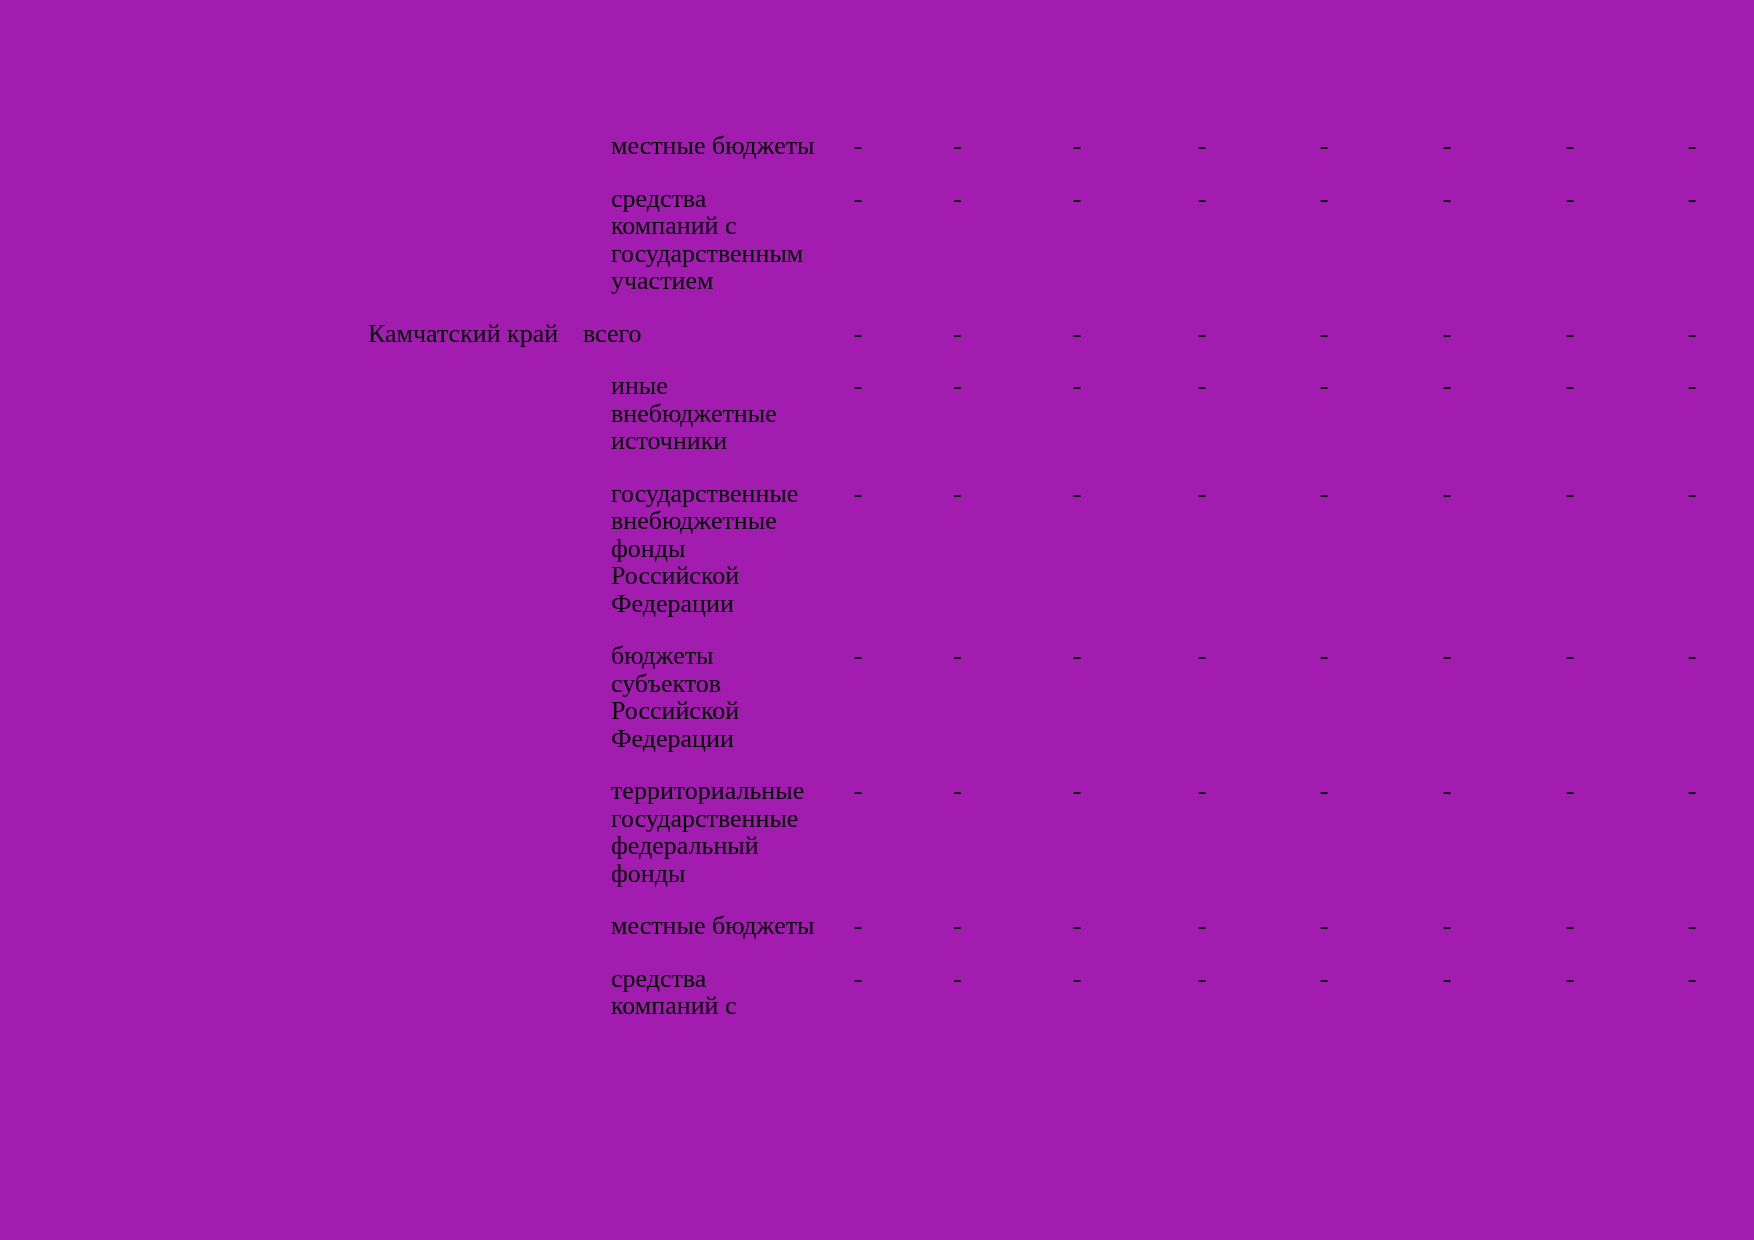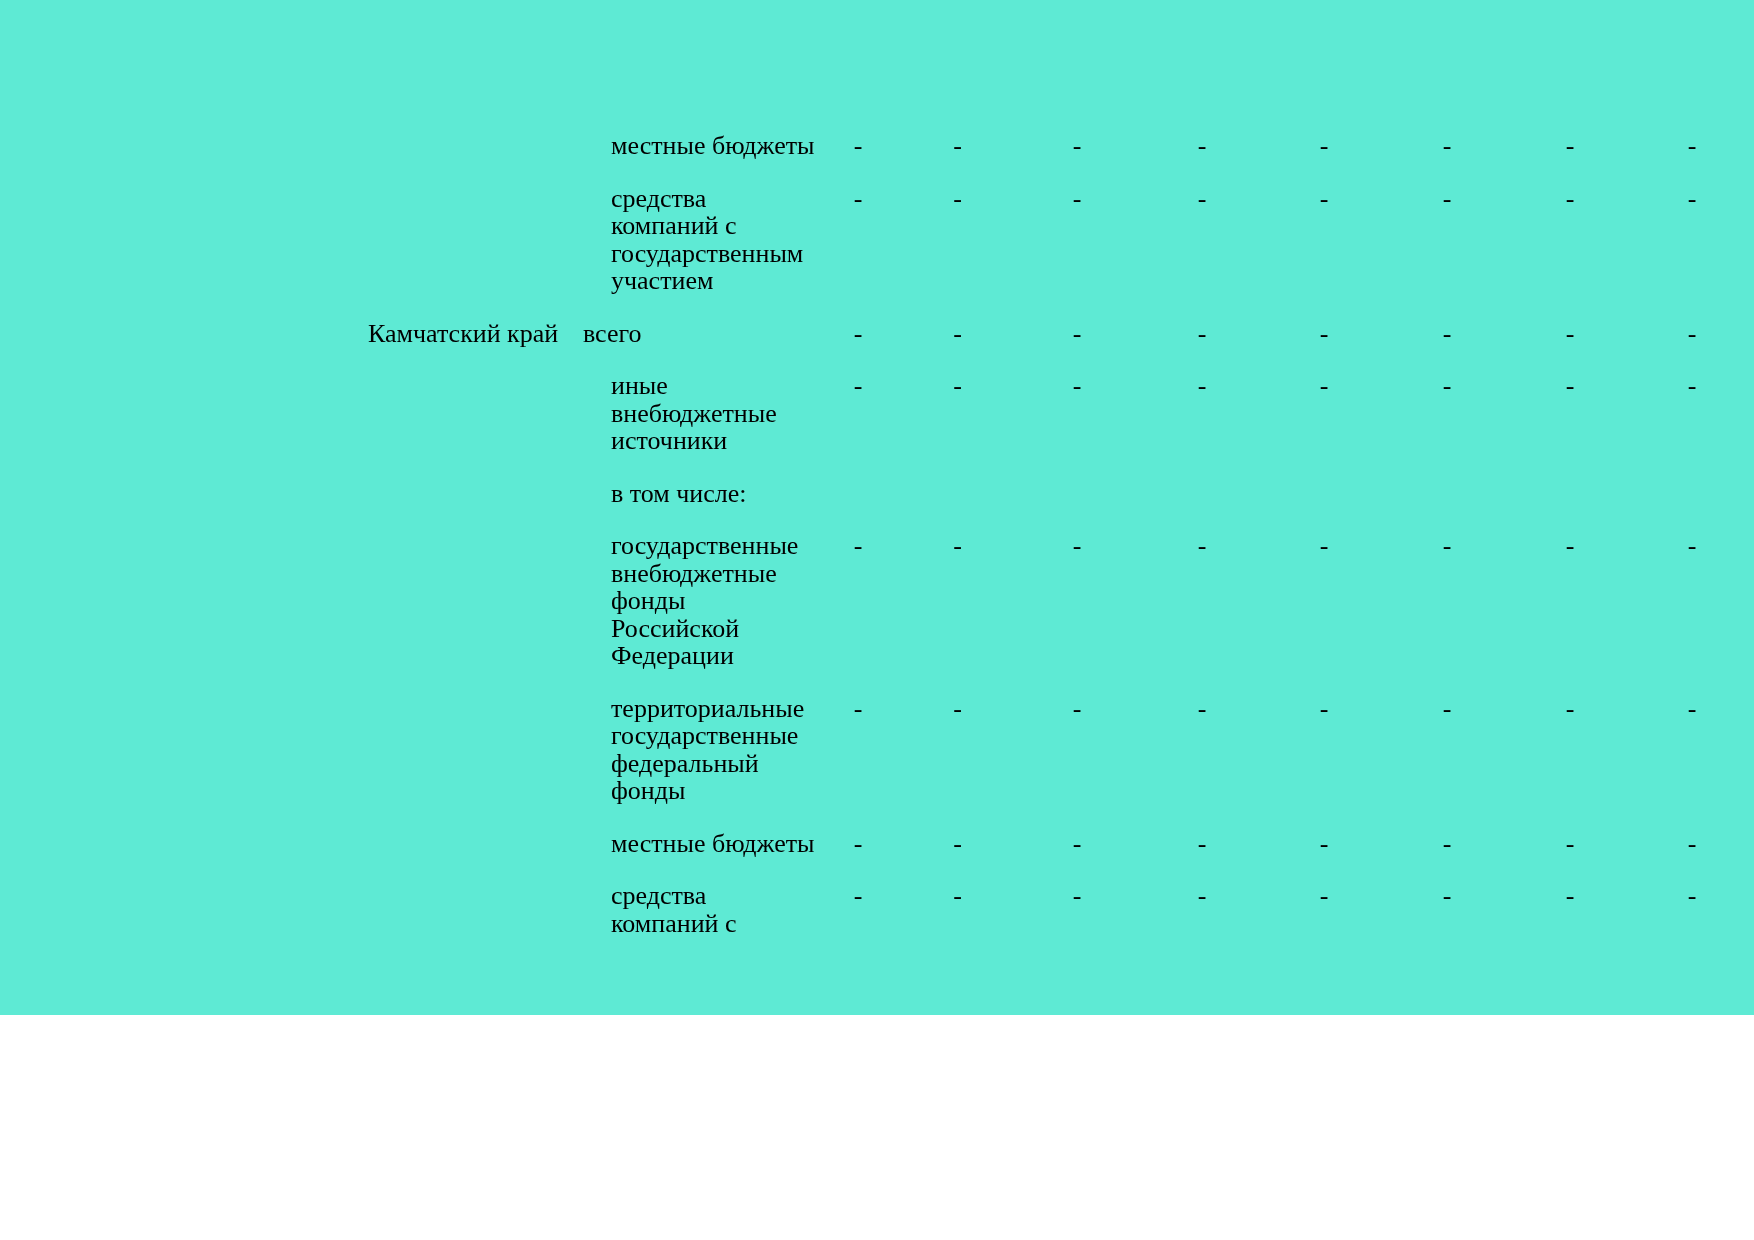--- a/index.html
+++ b/index.html
@@ -3,22 +3,22 @@
 <meta charset="utf-8">
 <style>
   html, body {
     margin: 0;
     padding: 0;
     overflow: hidden;
   }
   .page {
     position: relative;
     width: 1754px;
-    height: 1015px;
-    background: #5eead4;
+    height: 1240px;
+    background: #a21caf;
     color: #000000;
     font-family: "Liberation Serif", "DejaVu Serif", serif;
     font-size: 26px;
     line-height: 27.5px;
   }
   table.fin {
     position: absolute;
     left: 368px;
     top: 132px;
     width: 1386px;
@@ -112,35 +112,38 @@
           <td class="value-cell">-</td>
           <td class="value-cell">-</td>
           <td class="value-cell">-</td>
           <td class="value-cell">-</td>
           <td class="value-cell">-</td>
           <td class="value-cell">-</td>
           <td class="value-cell">-</td>
         </tr>
         <tr>
           <td class="region-cell"></td>
-          <td class="source-cell indent">в том числе:</td>
-          <td class="value-cell"></td>
-          <td class="value-cell"></td>
-          <td class="value-cell"></td>
-          <td class="value-cell"></td>
-          <td class="value-cell"></td>
-          <td class="value-cell"></td>
-          <td class="value-cell"></td>
-          <td class="value-cell"></td>
+          <td class="source-cell indent">государственные
+внебюджетные
+фонды
+Российской
+Федерации</td>
+          <td class="value-cell">-</td>
+          <td class="value-cell">-</td>
+          <td class="value-cell">-</td>
+          <td class="value-cell">-</td>
+          <td class="value-cell">-</td>
+          <td class="value-cell">-</td>
+          <td class="value-cell">-</td>
+          <td class="value-cell">-</td>
         </tr>
         <tr>
           <td class="region-cell"></td>
-          <td class="source-cell indent">государственные
-внебюджетные
-фонды
+          <td class="source-cell indent">бюджеты
+субъектов
 Российской
 Федерации</td>
           <td class="value-cell">-</td>
           <td class="value-cell">-</td>
           <td class="value-cell">-</td>
           <td class="value-cell">-</td>
           <td class="value-cell">-</td>
           <td class="value-cell">-</td>
           <td class="value-cell">-</td>
           <td class="value-cell">-</td>

